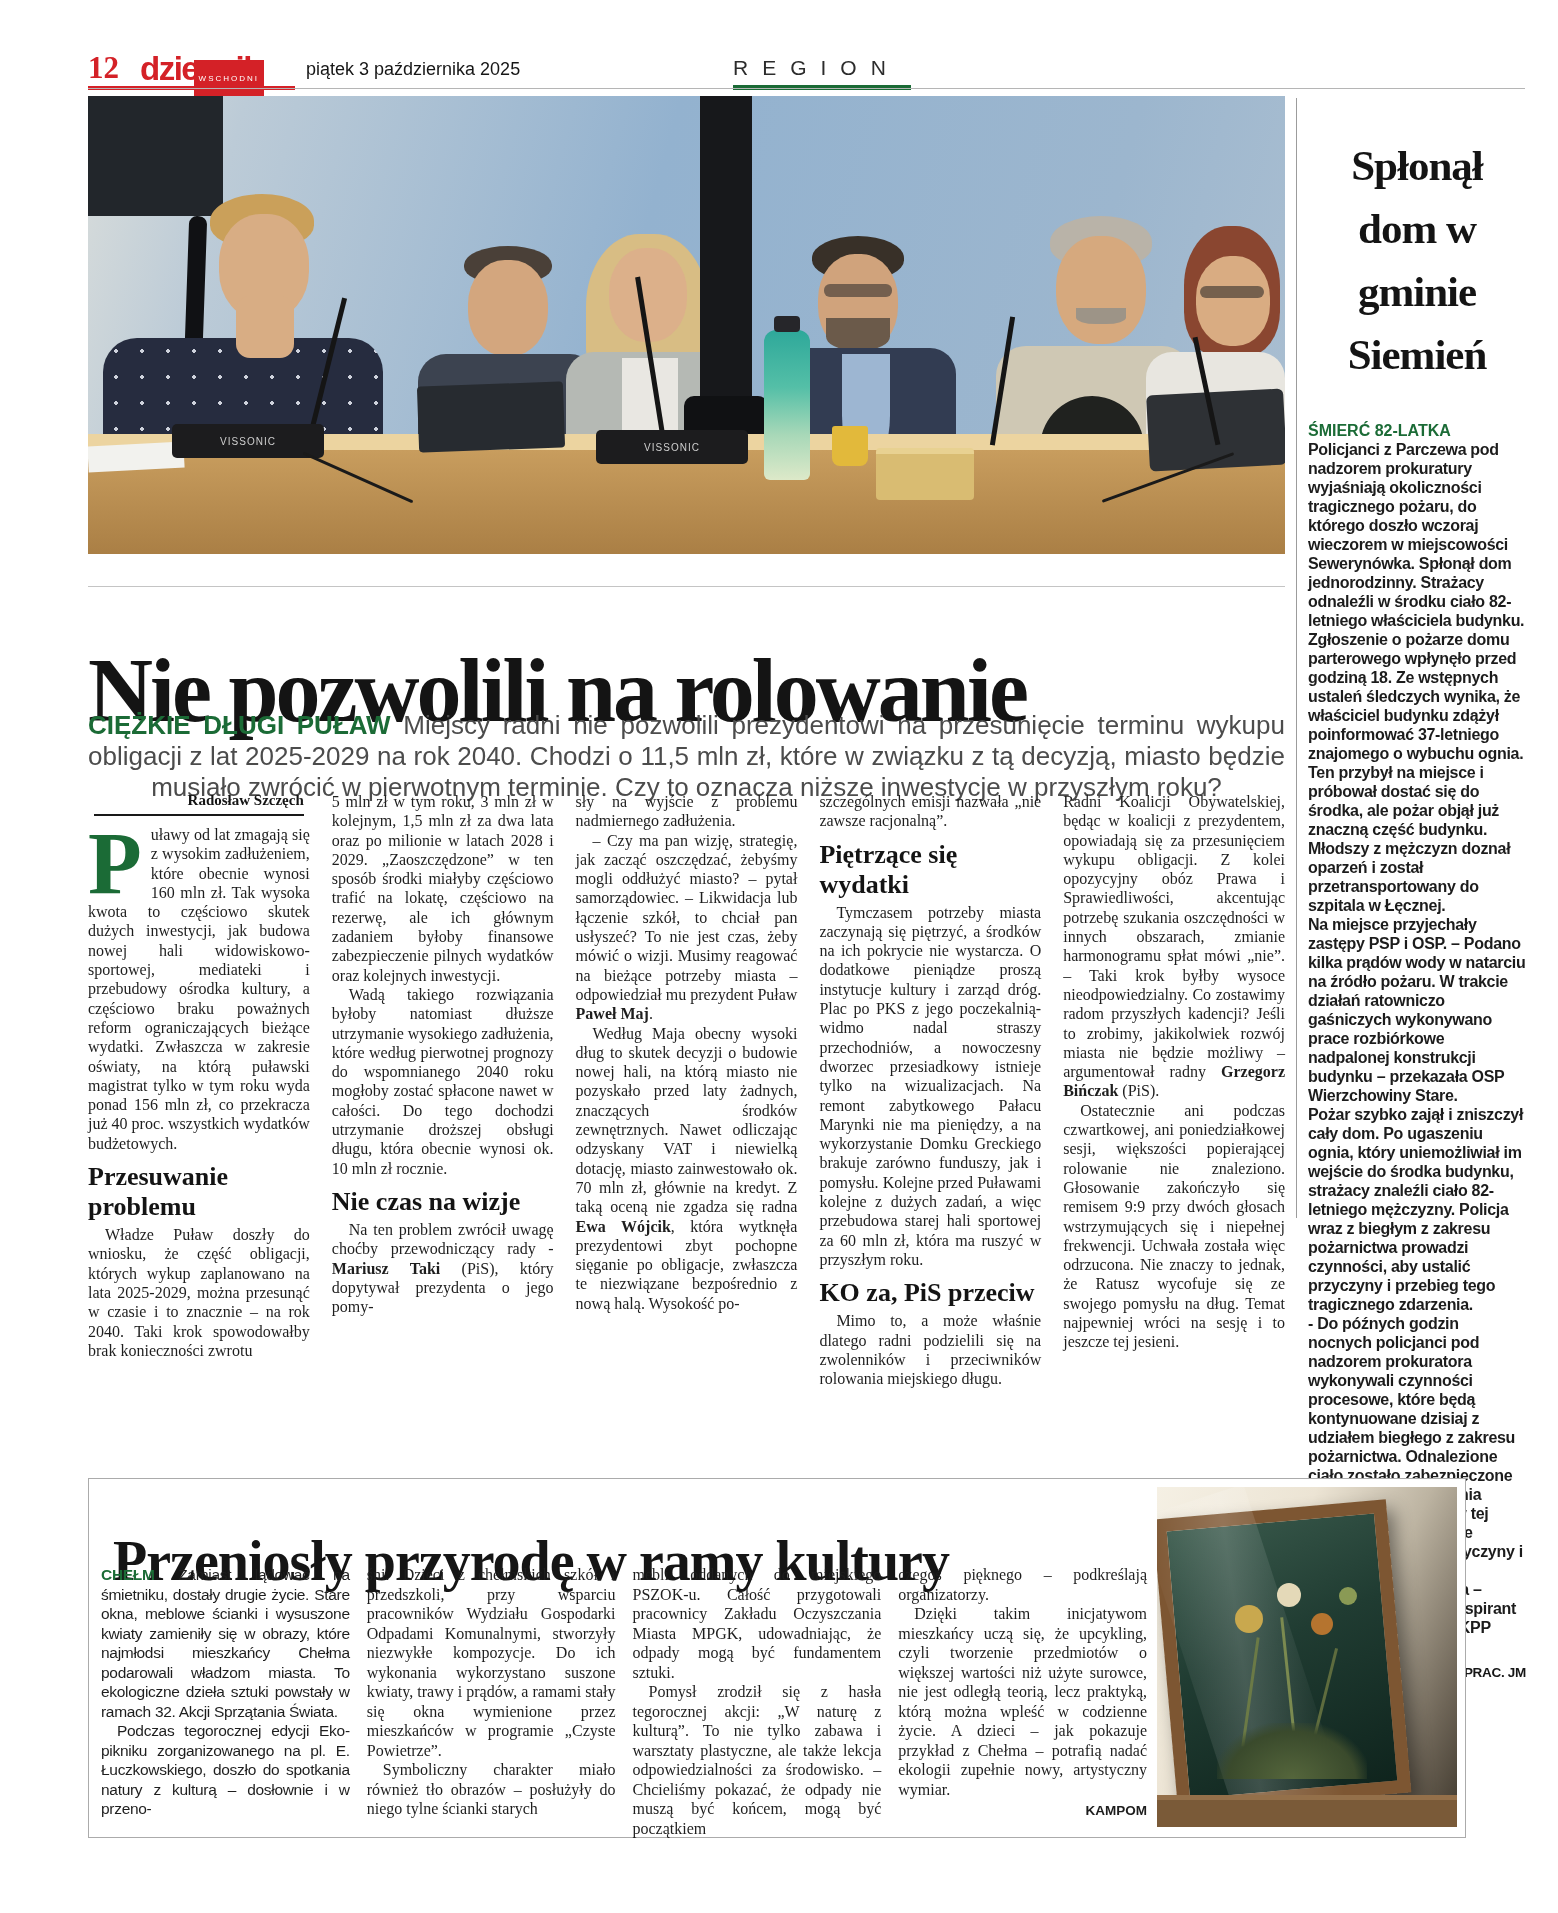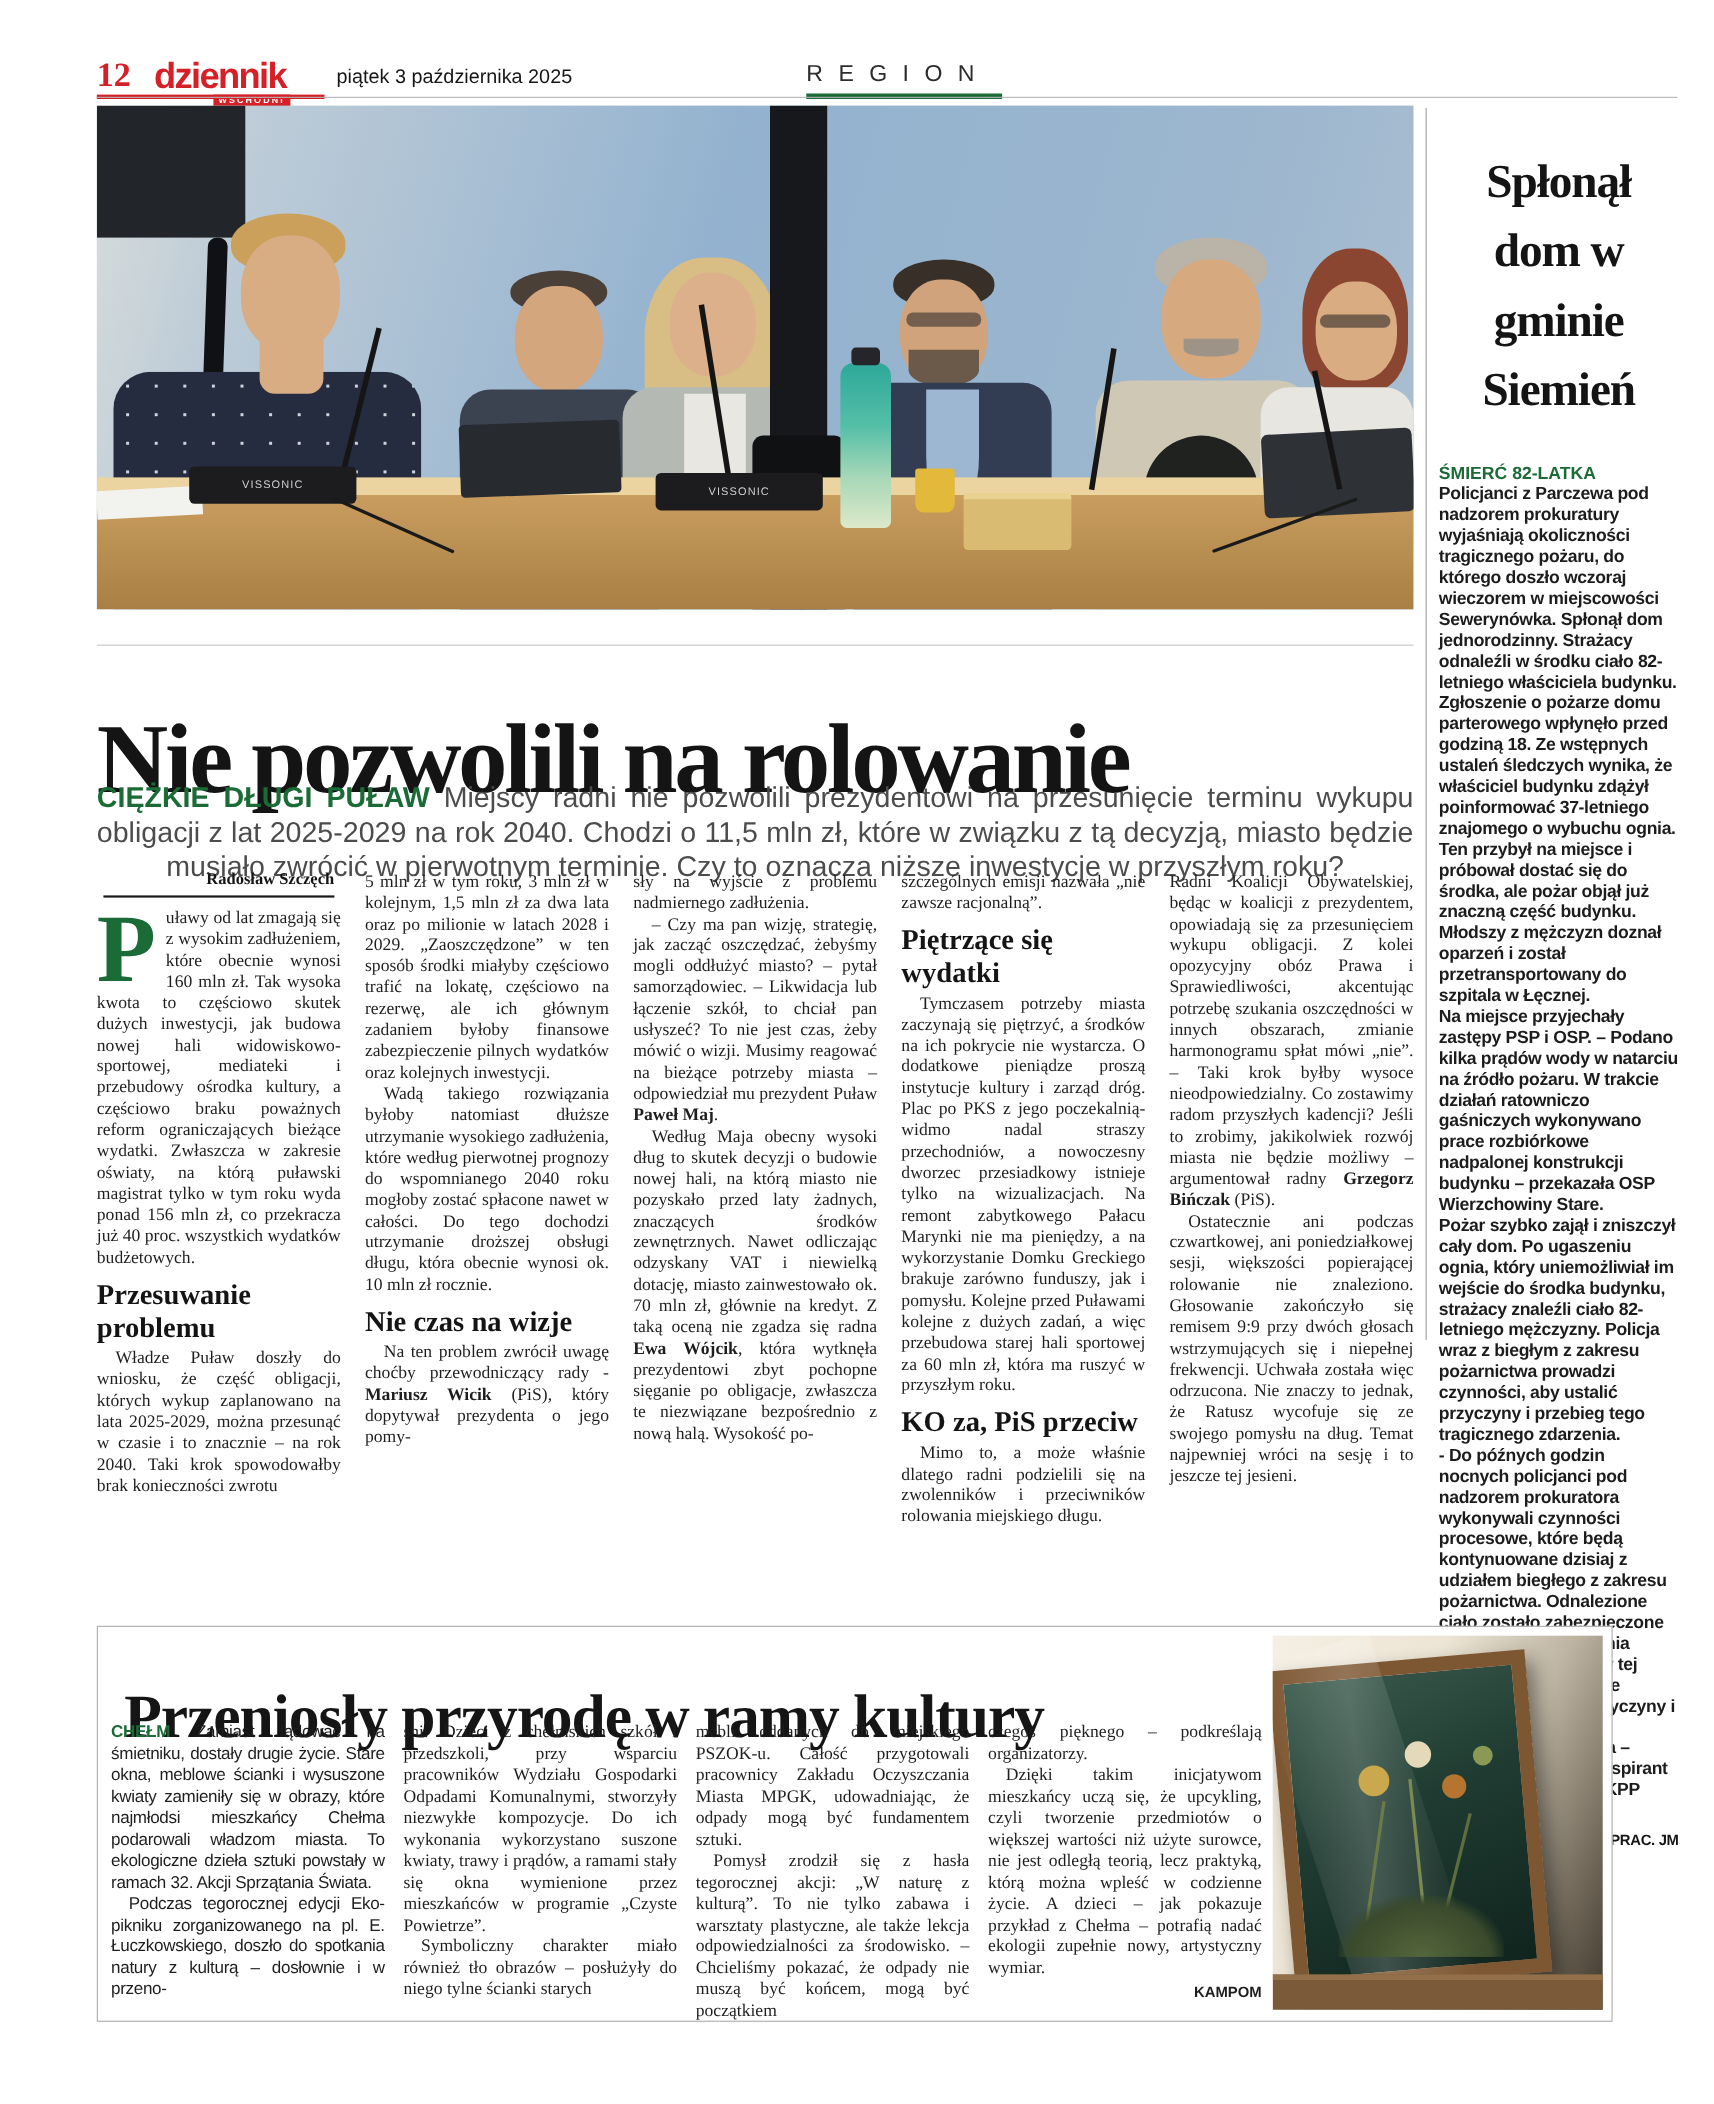--- a/index.html
+++ b/index.html
@@ -7,21 +7,21 @@
         font-family:"Liberation Sans",sans-serif;color:#1d1d1d;}
   i.s{display:block;position:absolute;font-style:normal;}
 
   
   .header{position:absolute;left:88px;top:48px;width:1437px;height:38px;}
   .pagenum{position:absolute;left:0;top:2px;font-family:"Liberation Serif",serif;
            font-weight:bold;font-size:31px;color:#d42127;}
   .logo{position:absolute;left:52px;top:2px;font-size:33px;font-weight:bold;color:#d42127;
         letter-spacing:-1.5px;}
   .logo-sub{position:absolute;right:-4px;bottom:-9px;background:#d42127;color:#fff;
-            font-size:8px;font-weight:bold;letter-spacing:2px;padding:1px 5px;}
+            font-size:8px;font-weight:normal;letter-spacing:2px;padding:14px 5px;}
   .date{position:absolute;left:218px;top:11px;font-size:18px;color:#161616;}
   .section{position:absolute;left:645px;top:8px;font-size:21px;letter-spacing:14px;color:#2c2c2c;}
   .rule-header{position:absolute;left:88px;top:88px;width:1437px;height:1px;background:#b5b5b5;}
   .rule-red{position:absolute;left:88px;top:86px;width:207px;height:4px;background:#d42127;}
   .rule-green{position:absolute;left:733px;top:85px;width:178px;height:5px;background:#1b6b36;}
 
   
   .photo-main{position:absolute;left:88px;top:96px;width:1197px;height:458px;overflow:hidden;
               background:linear-gradient(105deg,#d9dddb 0%,#bccbd7 12%,#93b2cf 45%,#9cb6ce 80%,#abbfd1 100%);}
   .caption-row{position:absolute;left:88px;top:559px;width:1197px;display:flex;
@@ -175,21 +175,21 @@
       <div class="byline">Radosław Szczęch</div>
       <p><span class="dropcap">P</span><span>uławy od lat zmagają się z wysokim zadłużeniem, które obecnie wynosi 160 mln zł. Tak wysoka kwota to częściowo skutek dużych inwestycji, jak budowa nowej hali widowiskowo-sportowej, mediateki i przebudowy ośrodka kultury, a częściowo braku poważnych reform ograniczających bieżące wydatki. Zwłaszcza w zakresie oświaty, na którą puławski magistrat tylko w tym roku wyda ponad 156 mln zł, co przekracza już 40 proc. wszystkich wydatków budżetowych.</span></p>
       <h3 class="subhead">Przesuwanie problemu</h3>
       <p class="ind">Władze Puław doszły do wniosku, że część obligacji, których wykup zaplanowano na lata 2025-2029, można przesunąć w czasie i to znacznie – na rok 2040. Taki krok spowodowałby brak konieczności zwrotu</p>
     </div>
 
     <div class="col">
       <p>5 mln zł w tym roku, 3 mln zł w kolejnym, 1,5 mln zł za dwa lata oraz po milionie w latach 2028 i 2029. „Zaoszczędzone” w ten sposób środki miałyby częściowo trafić na lokatę, częściowo na rezerwę, ale ich głównym zadaniem byłoby finansowe zabezpieczenie pilnych wydatków oraz kolejnych inwestycji.</p>
       <p class="ind">Wadą takiego rozwiązania byłoby natomiast dłuższe utrzymanie wysokiego zadłużenia, które według pierwotnej prognozy do wspomnianego 2040 roku mogłoby zostać spłacone nawet w całości. Do tego dochodzi utrzymanie droższej obsługi długu, która obecnie wynosi ok. 10 mln zł rocznie.</p>
       <h3 class="subhead">Nie czas na wizje</h3>
-      <p class="ind">Na ten problem zwrócił uwagę choćby przewodniczący rady - <b>Mariusz Wicik</b> (PiS), który dopytywał prezydenta o jego pomy-</p>
+      <p class="ind">Na ten problem zwrócił uwagę choćby przewodniczący rady - <b>Mariusz Taki</b> (PiS), który dopytywał prezydenta o jego pomy-</p>
     </div>
 
     <div class="col">
       <p>sły na wyjście z problemu nadmiernego zadłużenia.</p>
       <p class="ind">– Czy ma pan wizję, strategię, jak zacząć oszczędzać, żebyśmy mogli oddłużyć miasto? – pytał samorządowiec. – Likwidacja lub łączenie szkół, to chciał pan usłyszeć? To nie jest czas, żeby mówić o wizji. Musimy reagować na bieżące potrzeby miasta – odpowiedział mu prezydent Puław <b>Paweł Maj</b>.</p>
       <p class="ind">Według Maja obecny wysoki dług to skutek decyzji o budowie nowej hali, na którą miasto nie pozyskało przed laty żadnych, znaczących środków zewnętrznych. Nawet odliczając odzyskany VAT i niewielką dotację, miasto zainwestowało ok. 70 mln zł, głównie na kredyt. Z taką oceną nie zgadza się radna <b>Ewa Wójcik</b>, która wytknęła prezydentowi zbyt pochopne sięganie po obligacje, zwłaszcza te niezwiązane bezpośrednio z nową halą. Wysokość po-</p>
     </div>
 
     <div class="col">
       <p>szczególnych emisji nazwała „nie zawsze racjonalną”.</p>

